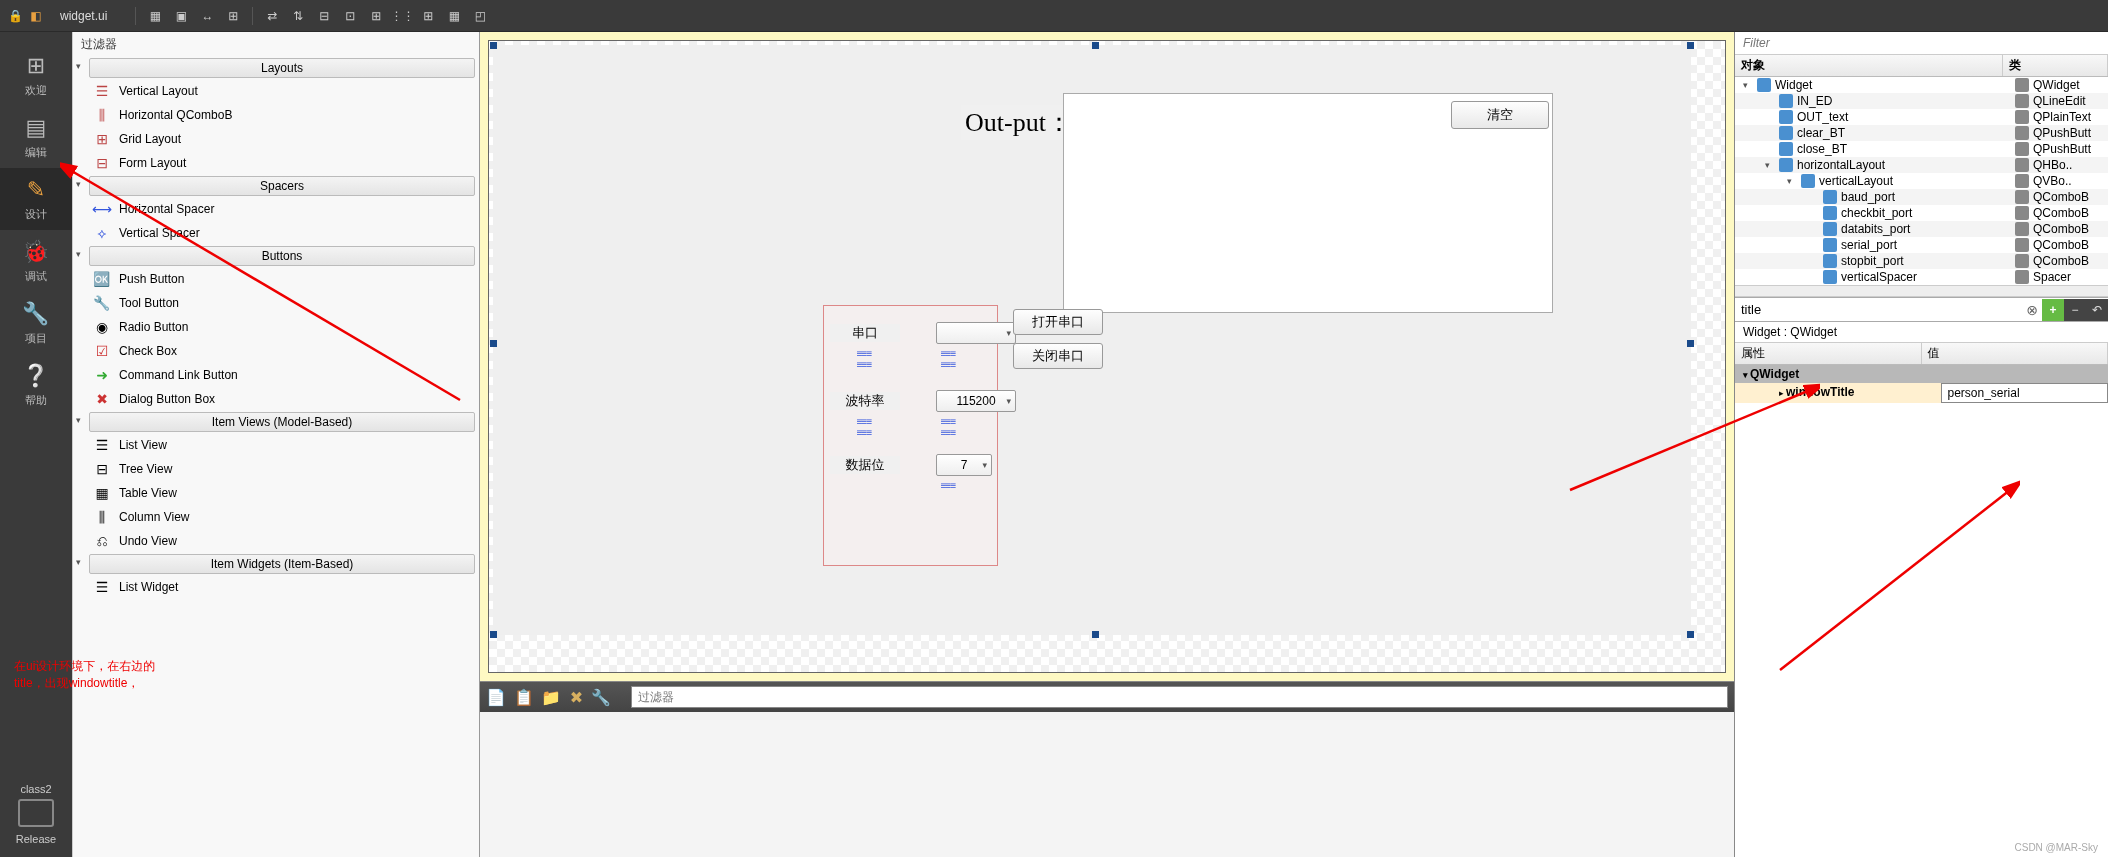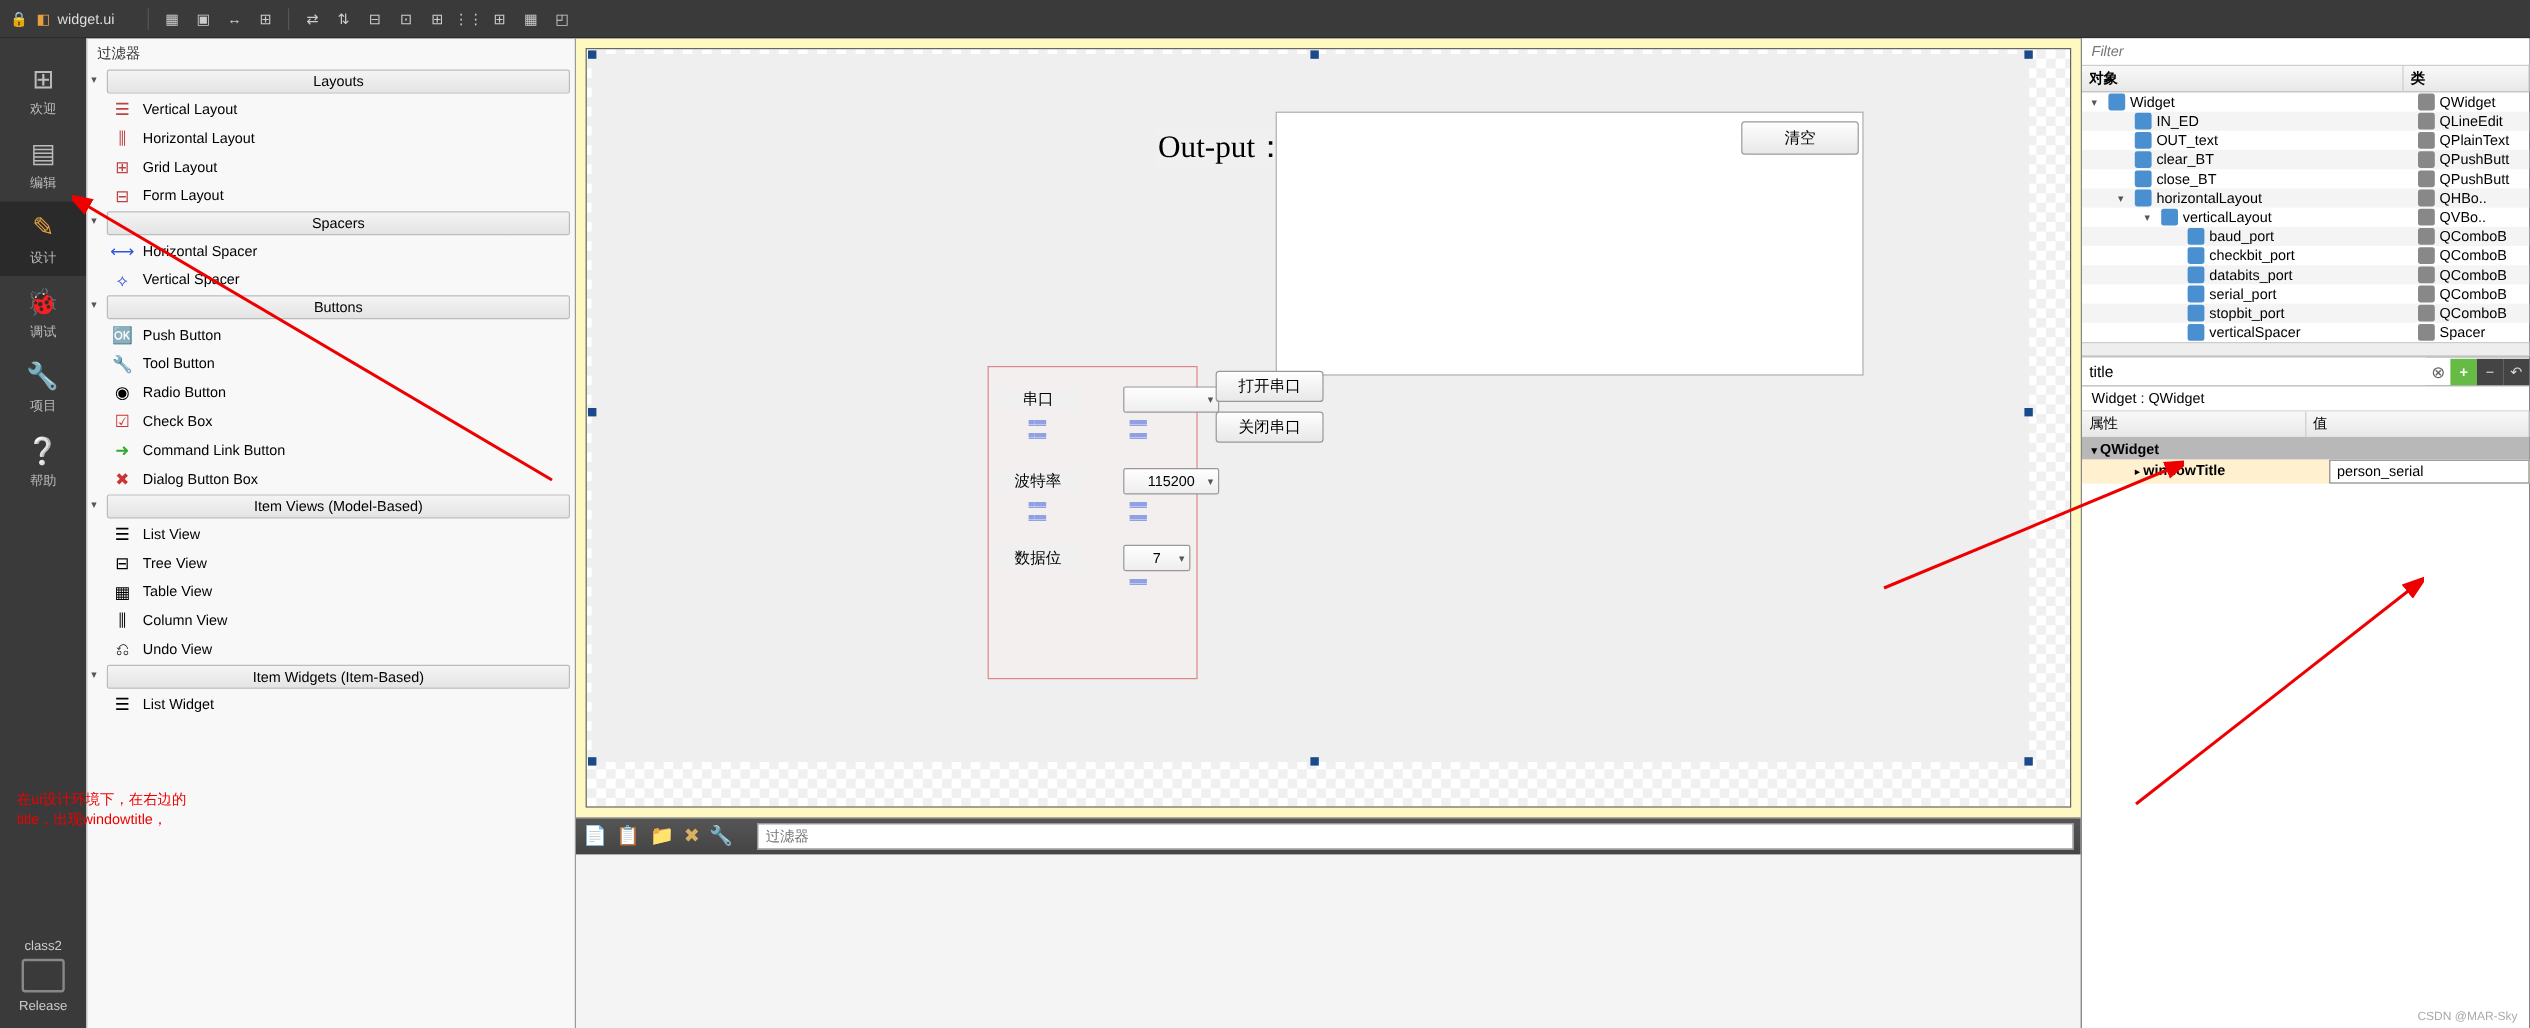--- a/index.html
+++ b/index.html
@@ -1,20 +1,20 @@
 <!DOCTYPE html>
 <html><head>
 <meta charset="utf-8">
 <style>
 * { margin: 0; padding: 0; box-sizing: border-box; font-family: "Microsoft YaHei", Arial, sans-serif; font-size: 12px; }
 body { background: #3d3d3d; width: 2108px; height: 857px; overflow: hidden; position: relative; }
 
 .topbar { height: 32px; background: #3a3a3a; display: flex; align-items: center; padding: 0 8px; gap: 4px; border-bottom: 1px solid #2a2a2a; }
 .topbar .lock-icon, .topbar .file-icon { width: 16px; height: 16px; display: inline-flex; align-items: center; justify-content: center; color: #aaa; }
-.topbar .filename { color: #ddd; margin-left: 0; margin-right: 20px; }
+.topbar .filename { color: #ddd; margin-left: 12px; margin-right: 20px; }
 .topbar .tb-btn { width: 22px; height: 22px; display: inline-flex; align-items: center; justify-content: center; color: #ccc; cursor: pointer; }
 .topbar .sep { width: 1px; height: 18px; background: #555; margin: 0 4px; }
 
 .main { display: flex; height: calc(100% - 32px); }
 
 .left-rail { width: 72px; background: #3a3a3a; display: flex; flex-direction: column; align-items: center; padding-top: 12px; gap: 0; }
 .rail-item { width: 72px; height: 62px; display: flex; flex-direction: column; align-items: center; justify-content: center; gap: 4px; color: #bbb; cursor: pointer; }
 .rail-item.active { background: #2a2a2a; }
 .rail-item .ico { font-size: 22px; }
 .rail-item .lbl { font-size: 11px; }
@@ -145,21 +145,21 @@
   <div class="widget-box">
     <div class="filter-label">过滤器</div>
     <div class="scroll-area">
       <div class="wb-group-header">Layouts</div>
       <div class="wb-item">
           <span class="wico" style="color:#b44">☰</span>
           <span>Vertical Layout</span>
         </div>
       <div class="wb-item">
           <span class="wico" style="color:#b44">⫼</span>
-          <span>Horizontal Layout</span>
+          <span>Horizontal QComboB</span>
         </div>
       <div class="wb-item">
           <span class="wico" style="color:#b44">⊞</span>
           <span>Grid Layout</span>
         </div>
       <div class="wb-item">
           <span class="wico" style="color:#b44">⊟</span>
           <span>Form Layout</span>
         </div>
 

